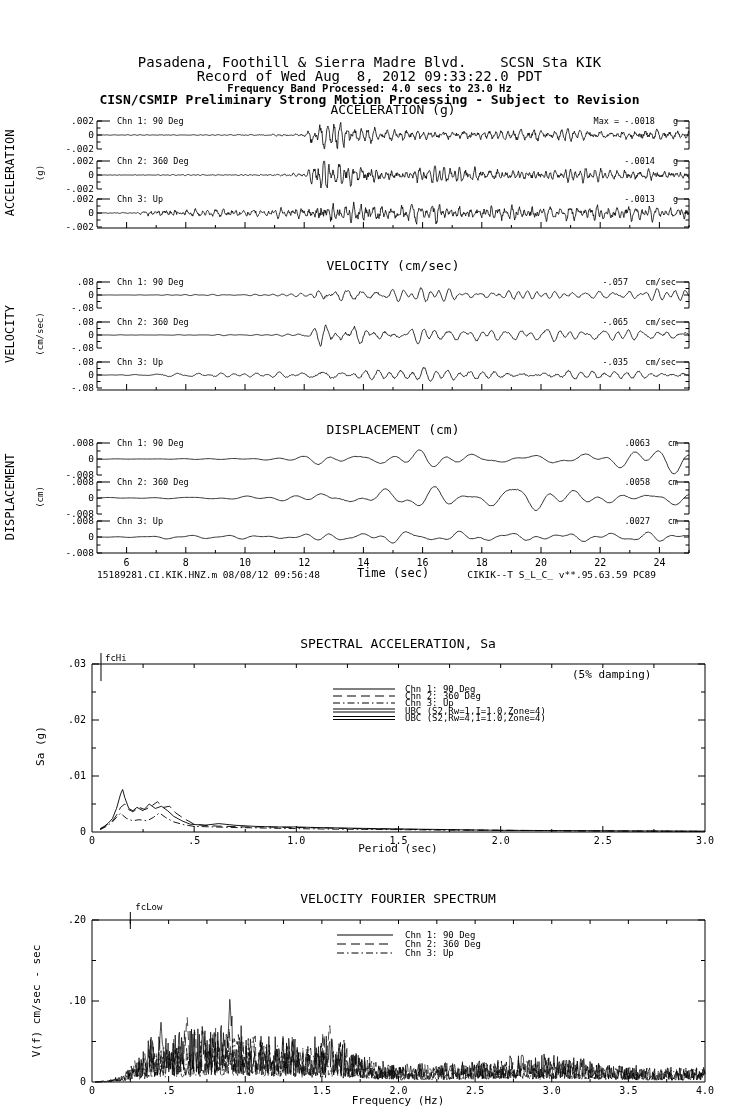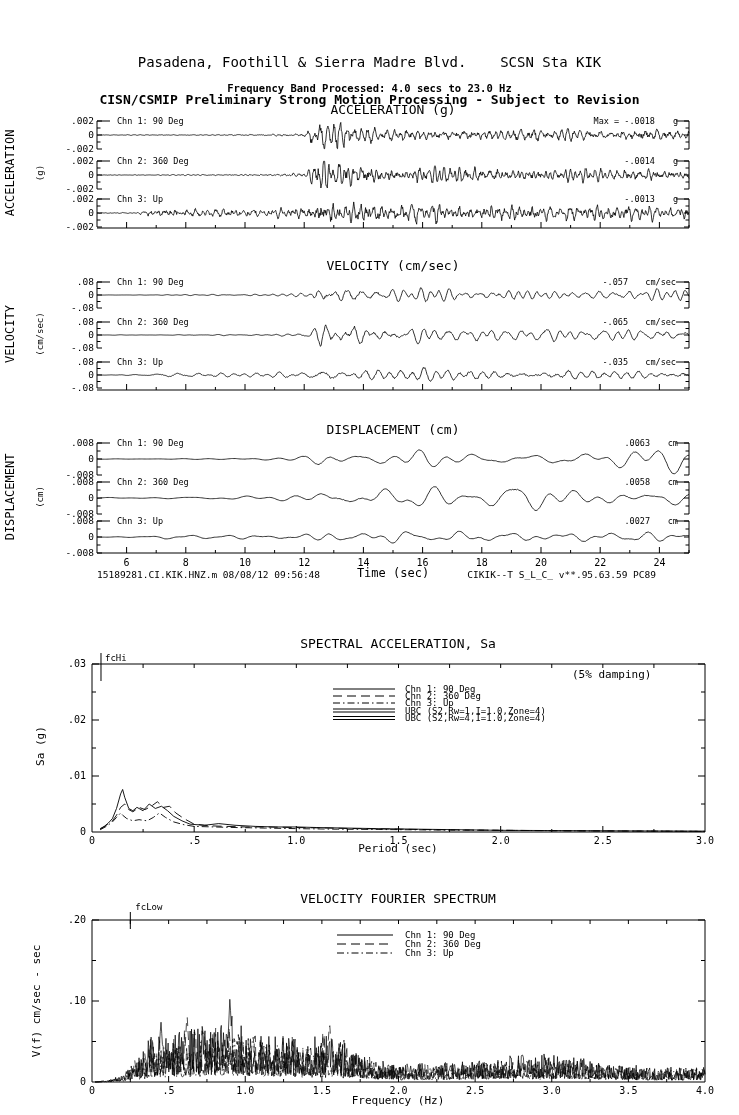--- a/index.html
+++ b/index.html
@@ -11,20 +11,21 @@
   .h3{top:82px;font-size:10.5px;font-weight:bold;}
   .h4{top:92px;font-size:13px;font-weight:bold;}
   svg{position:absolute;left:0;top:0;}
   svg text{font-family:"DejaVu Sans Mono","Liberation Mono",monospace;fill:#000;}
 </style>
 </head>
 <body>
 
 <div class="page">
   <div class="hline h1">Pasadena, Foothill &amp; Sierra Madre Blvd.    SCSN Sta KIK</div>
+  <div class="hline h2">Record of Wed Aug  8, 2012 09:33:22.0 PDT</div>
   <div class="hline h3">Frequency Band Processed: 4.0 secs to 23.0 Hz</div>
   <div class="hline h4">CISN/CSMIP Preliminary Strong Motion Processing - Subject to Revision</div>
   <svg id="fig" width="739" height="1115" viewBox="0 0 739 1115">
       <text x="393" y="114" font-size="13" text-anchor="middle">ACCELERATION (g)</text>
       <text x="14" y="173" font-size="12" text-anchor="middle" transform="rotate(-90 14 173)">ACCELERATION</text>
       <text x="43" y="173" font-size="9" text-anchor="middle" transform="rotate(-90 43 173)">(g)</text>
       <line x1="97" y1="121" x2="97" y2="149" stroke="#000" stroke-width="1"></line>
       <line x1="689" y1="121" x2="689" y2="149" stroke="#000" stroke-width="1"></line>
       <line x1="97" y1="121" x2="102" y2="121" stroke="#000" stroke-width="1"></line>
       <line x1="684" y1="121" x2="689" y2="121" stroke="#000" stroke-width="1"></line>

